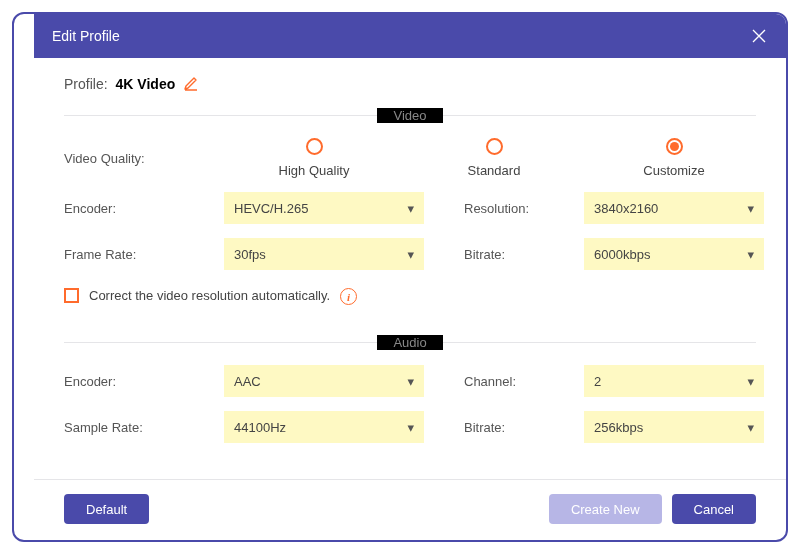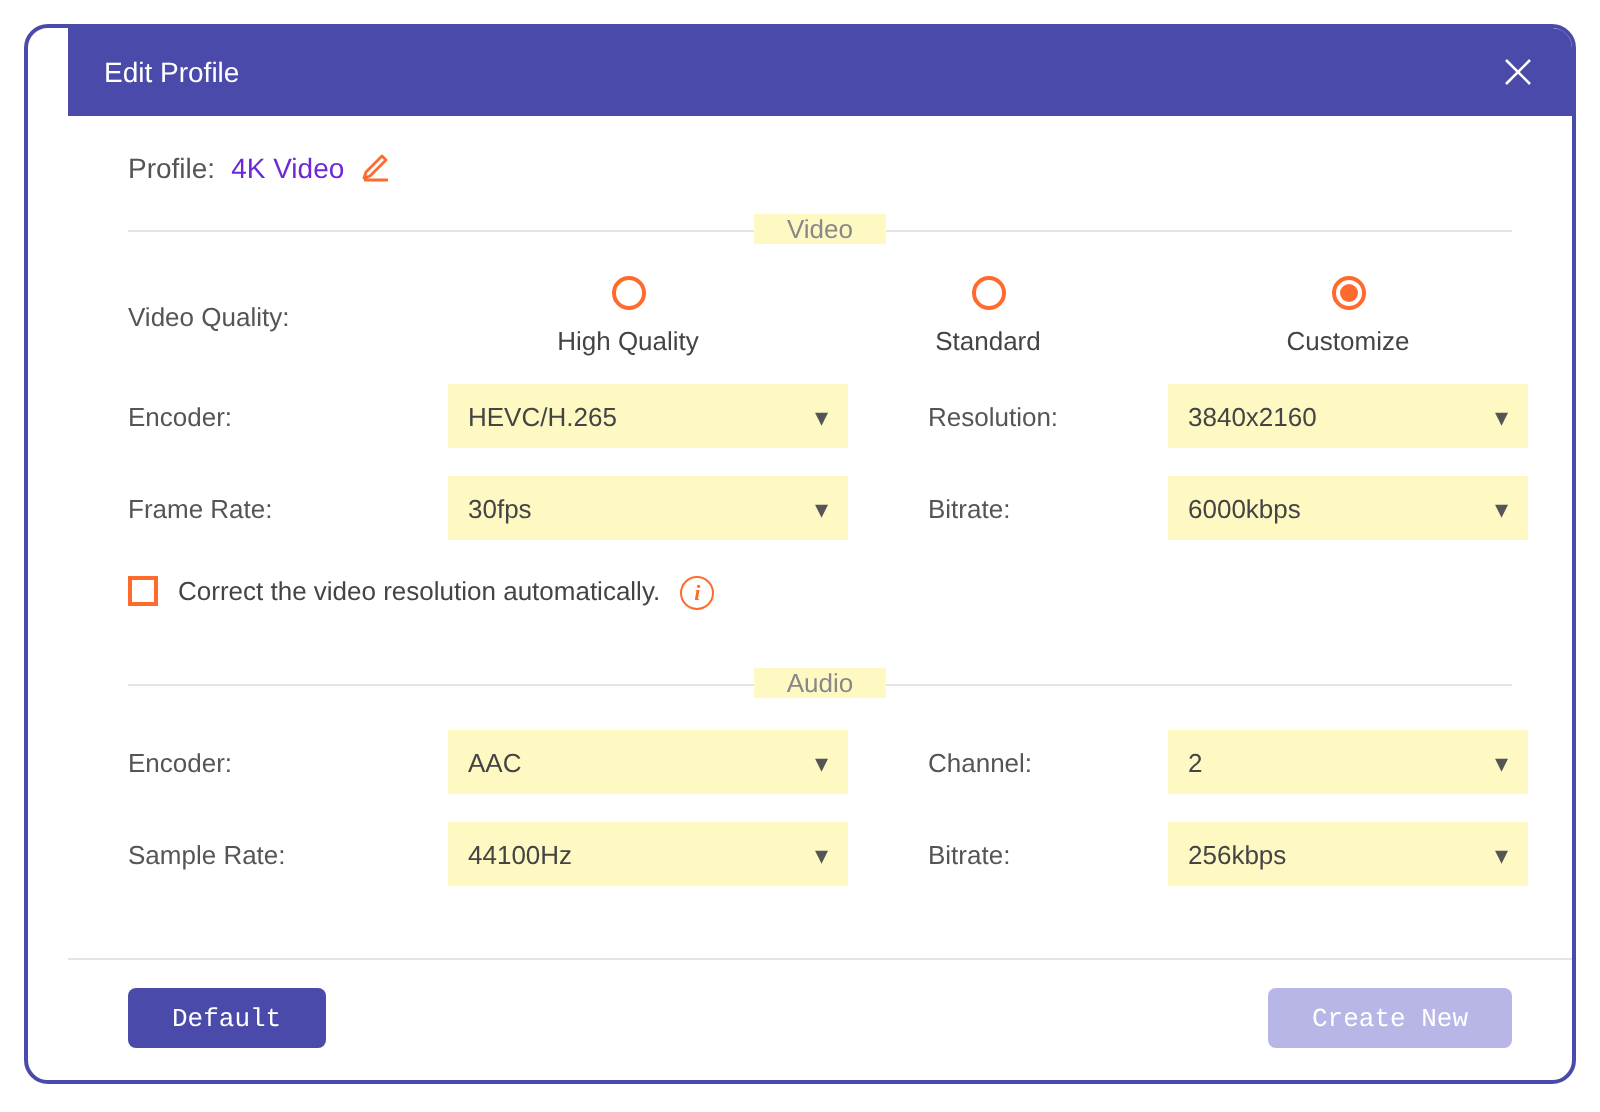--- a/index.html
+++ b/index.html
@@ -26,33 +26,33 @@
   .content {
     flex: 1;
     padding: 18px 30px 0 30px;
     display: flex; flex-direction: column;
   }
   .profile-row {
     display: flex; align-items: flex-start; gap: 8px;
     font-size: 14px; color: #555;
     padding-bottom: 6px;
   }
-  .profile-row .value { color: #6d28d9; }
+  .profile-row .value { color: #000000; font-weight: bold; }
   .edit-icon { color: #ff6b2c; cursor: pointer; display:inline-flex; }
   .section-divider {
     position: relative;
     text-align: center;
     margin: 8px 0 14px 0;
   }
   .section-divider::before {
     content: ""; position: absolute; left: 0; right: 0; top: 50%;
     border-top: 1px solid #e5e5e8;
   }
   .section-divider span {
-    position: relative; background: #fef9c3; padding: 0 16px;
+    position: relative; background: #000000; padding: 0 16px;
     color: #888; font-size: 13px; text-align: right;
   }
   .grid {
     display: grid;
     grid-template-columns: 160px 200px 40px 120px 180px;
     row-gap: 14px;
     align-items: center;
     font-size: 13px;
     color: #555;
   }
@@ -100,21 +100,20 @@
   .footer {
     border-top: 1px solid #e5e5e8;
     padding: 14px 30px 16px 30px;
     display: flex; align-items: center;
   }
   .btn {
     height: 30px; border-radius: 4px; border: none;
     font-size: 13px; cursor: pointer;
     padding: 0 22px;
     color: #fff;
-    font-family: Liberation Mono, monospace;
   }
   .btn-primary { background: #4a4aaa; }
   .btn-disabled { background: #b7b6e6; cursor: default; text-align: right; }
   .footer-spacer { flex: 1; }
   .footer .right-group { display: flex; gap: 10px; }
 </style>
 </head>
 <body>
 
 <div class="window">
@@ -222,16 +221,17 @@
       </div>
     </div>
 
   </div>
 
   <div class="footer">
     <button class="btn btn-primary">Default</button>
     <span class="footer-spacer"></span>
     <div class="right-group">
       <button class="btn btn-disabled">Create New</button>
+      <button class="btn btn-primary">Cancel</button>
     </div>
   </div>
 
 </div>
 
 </body></html>

